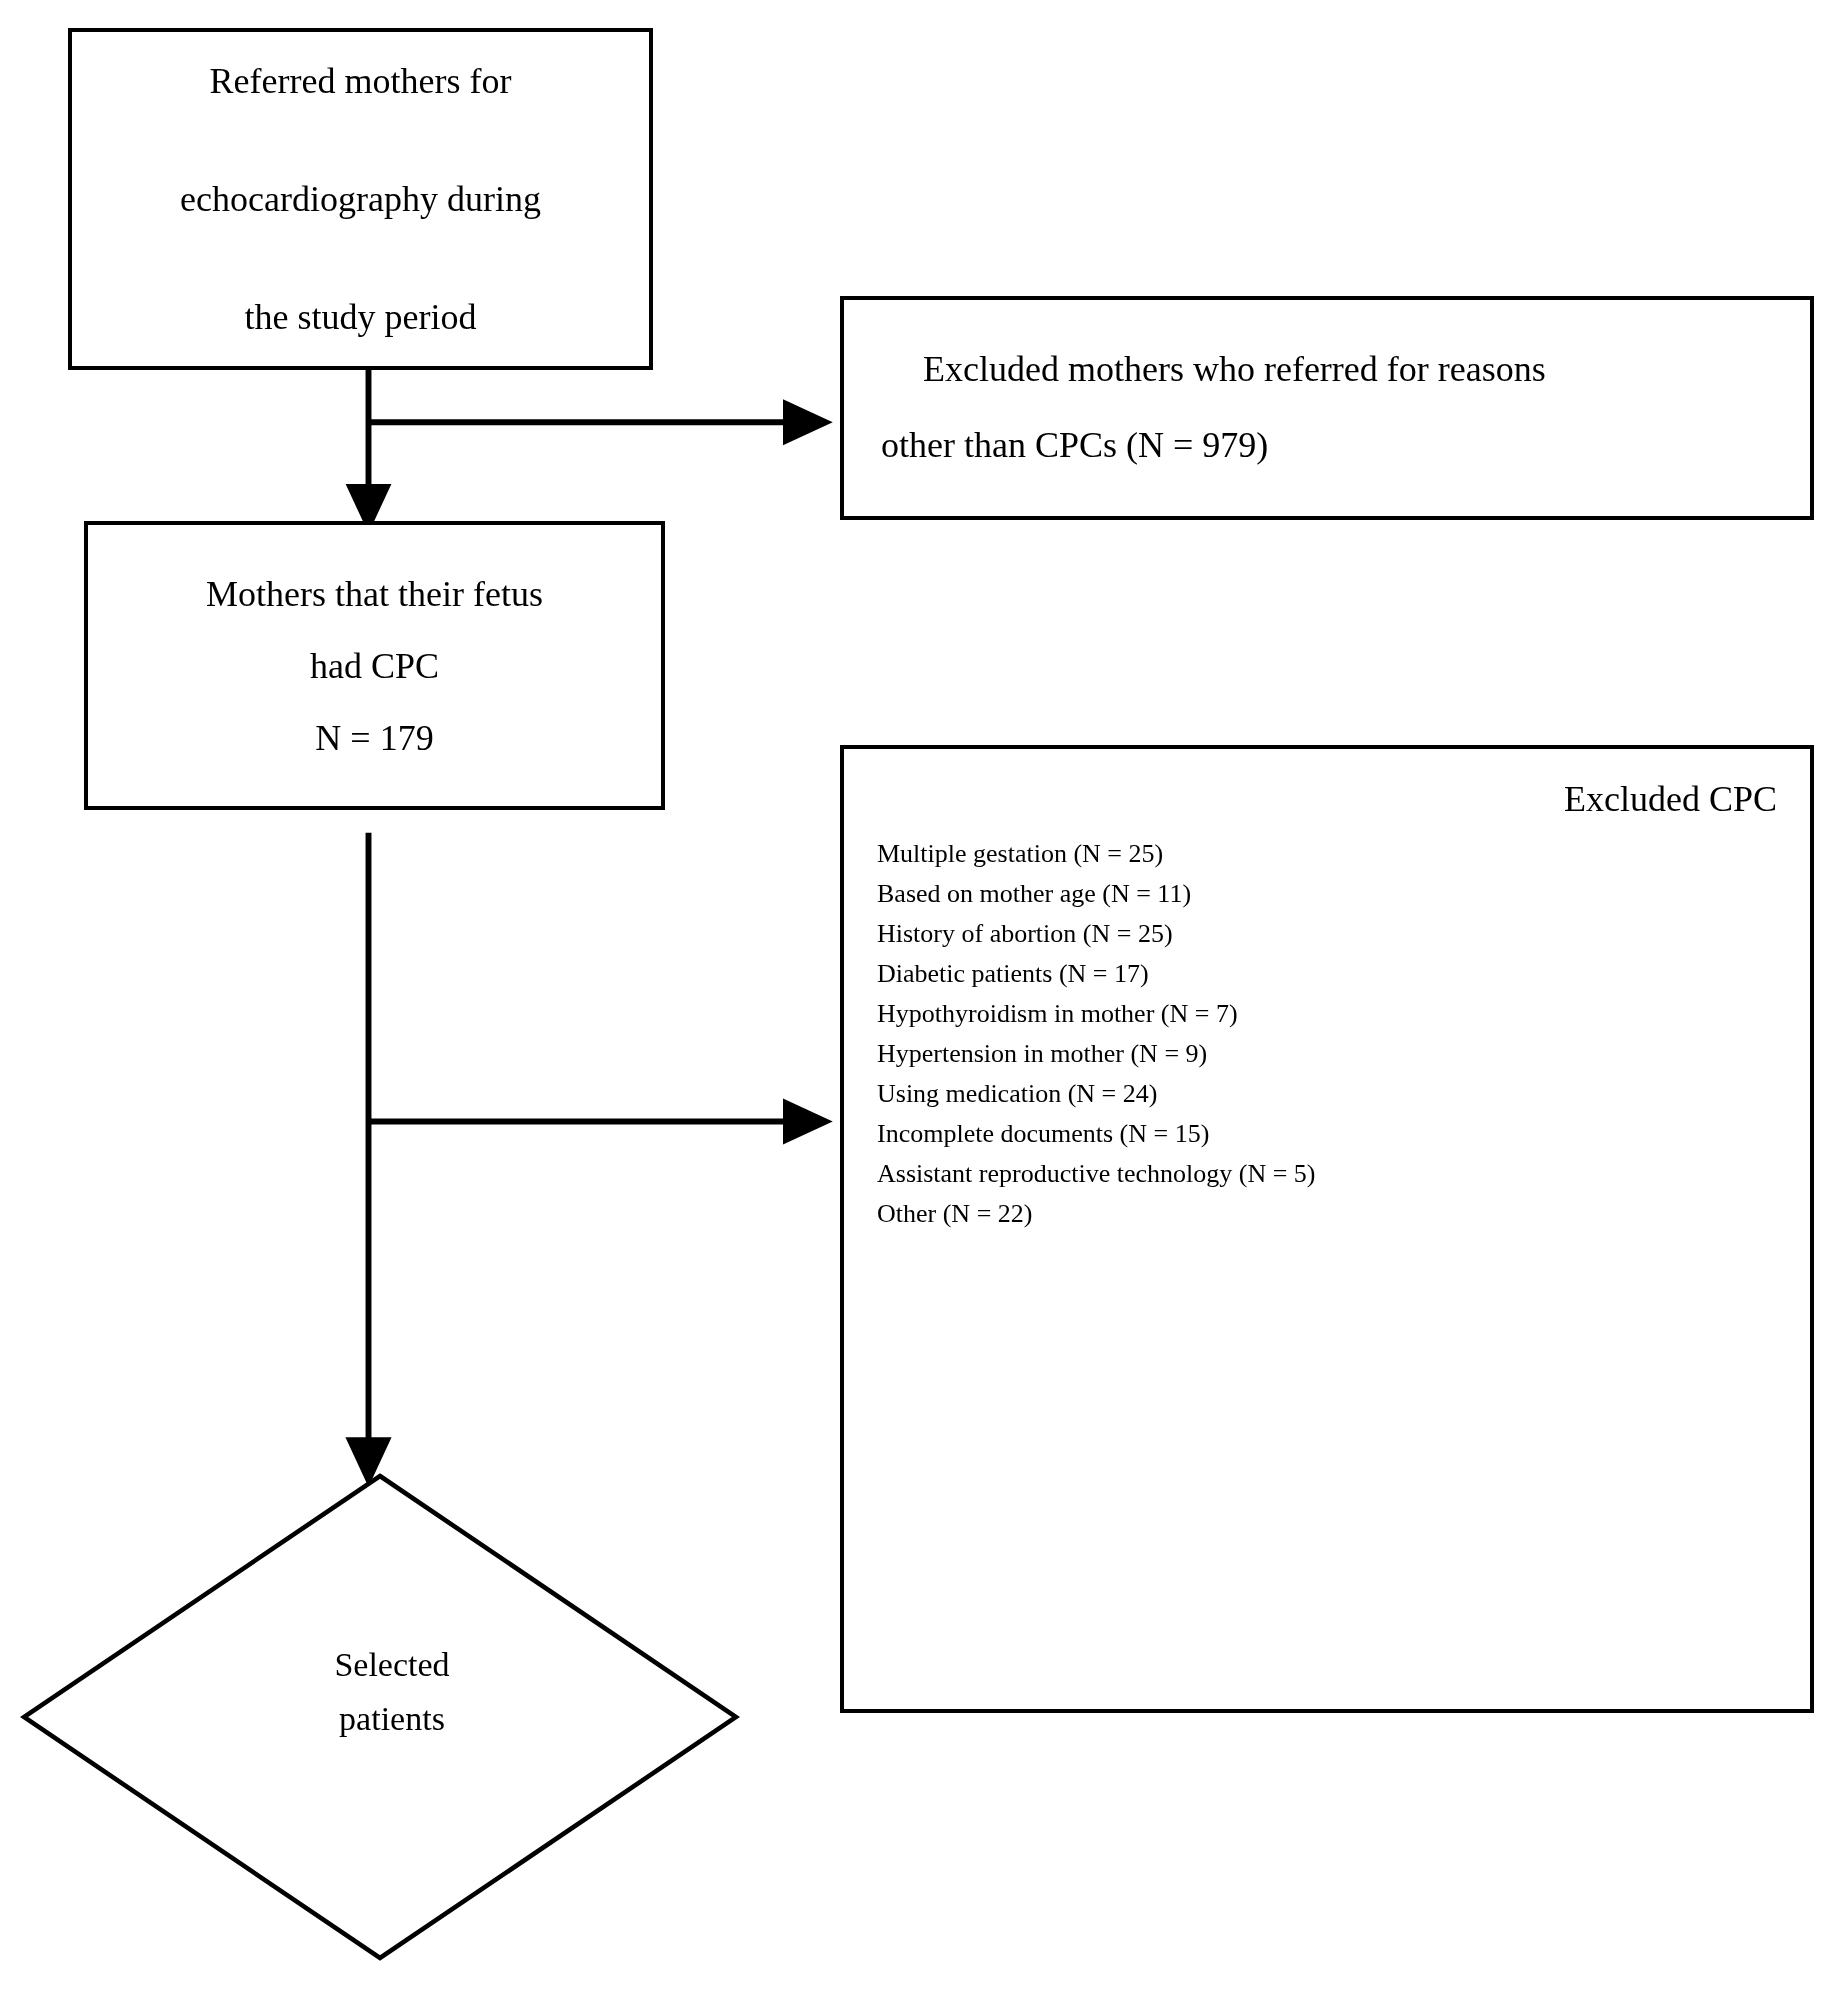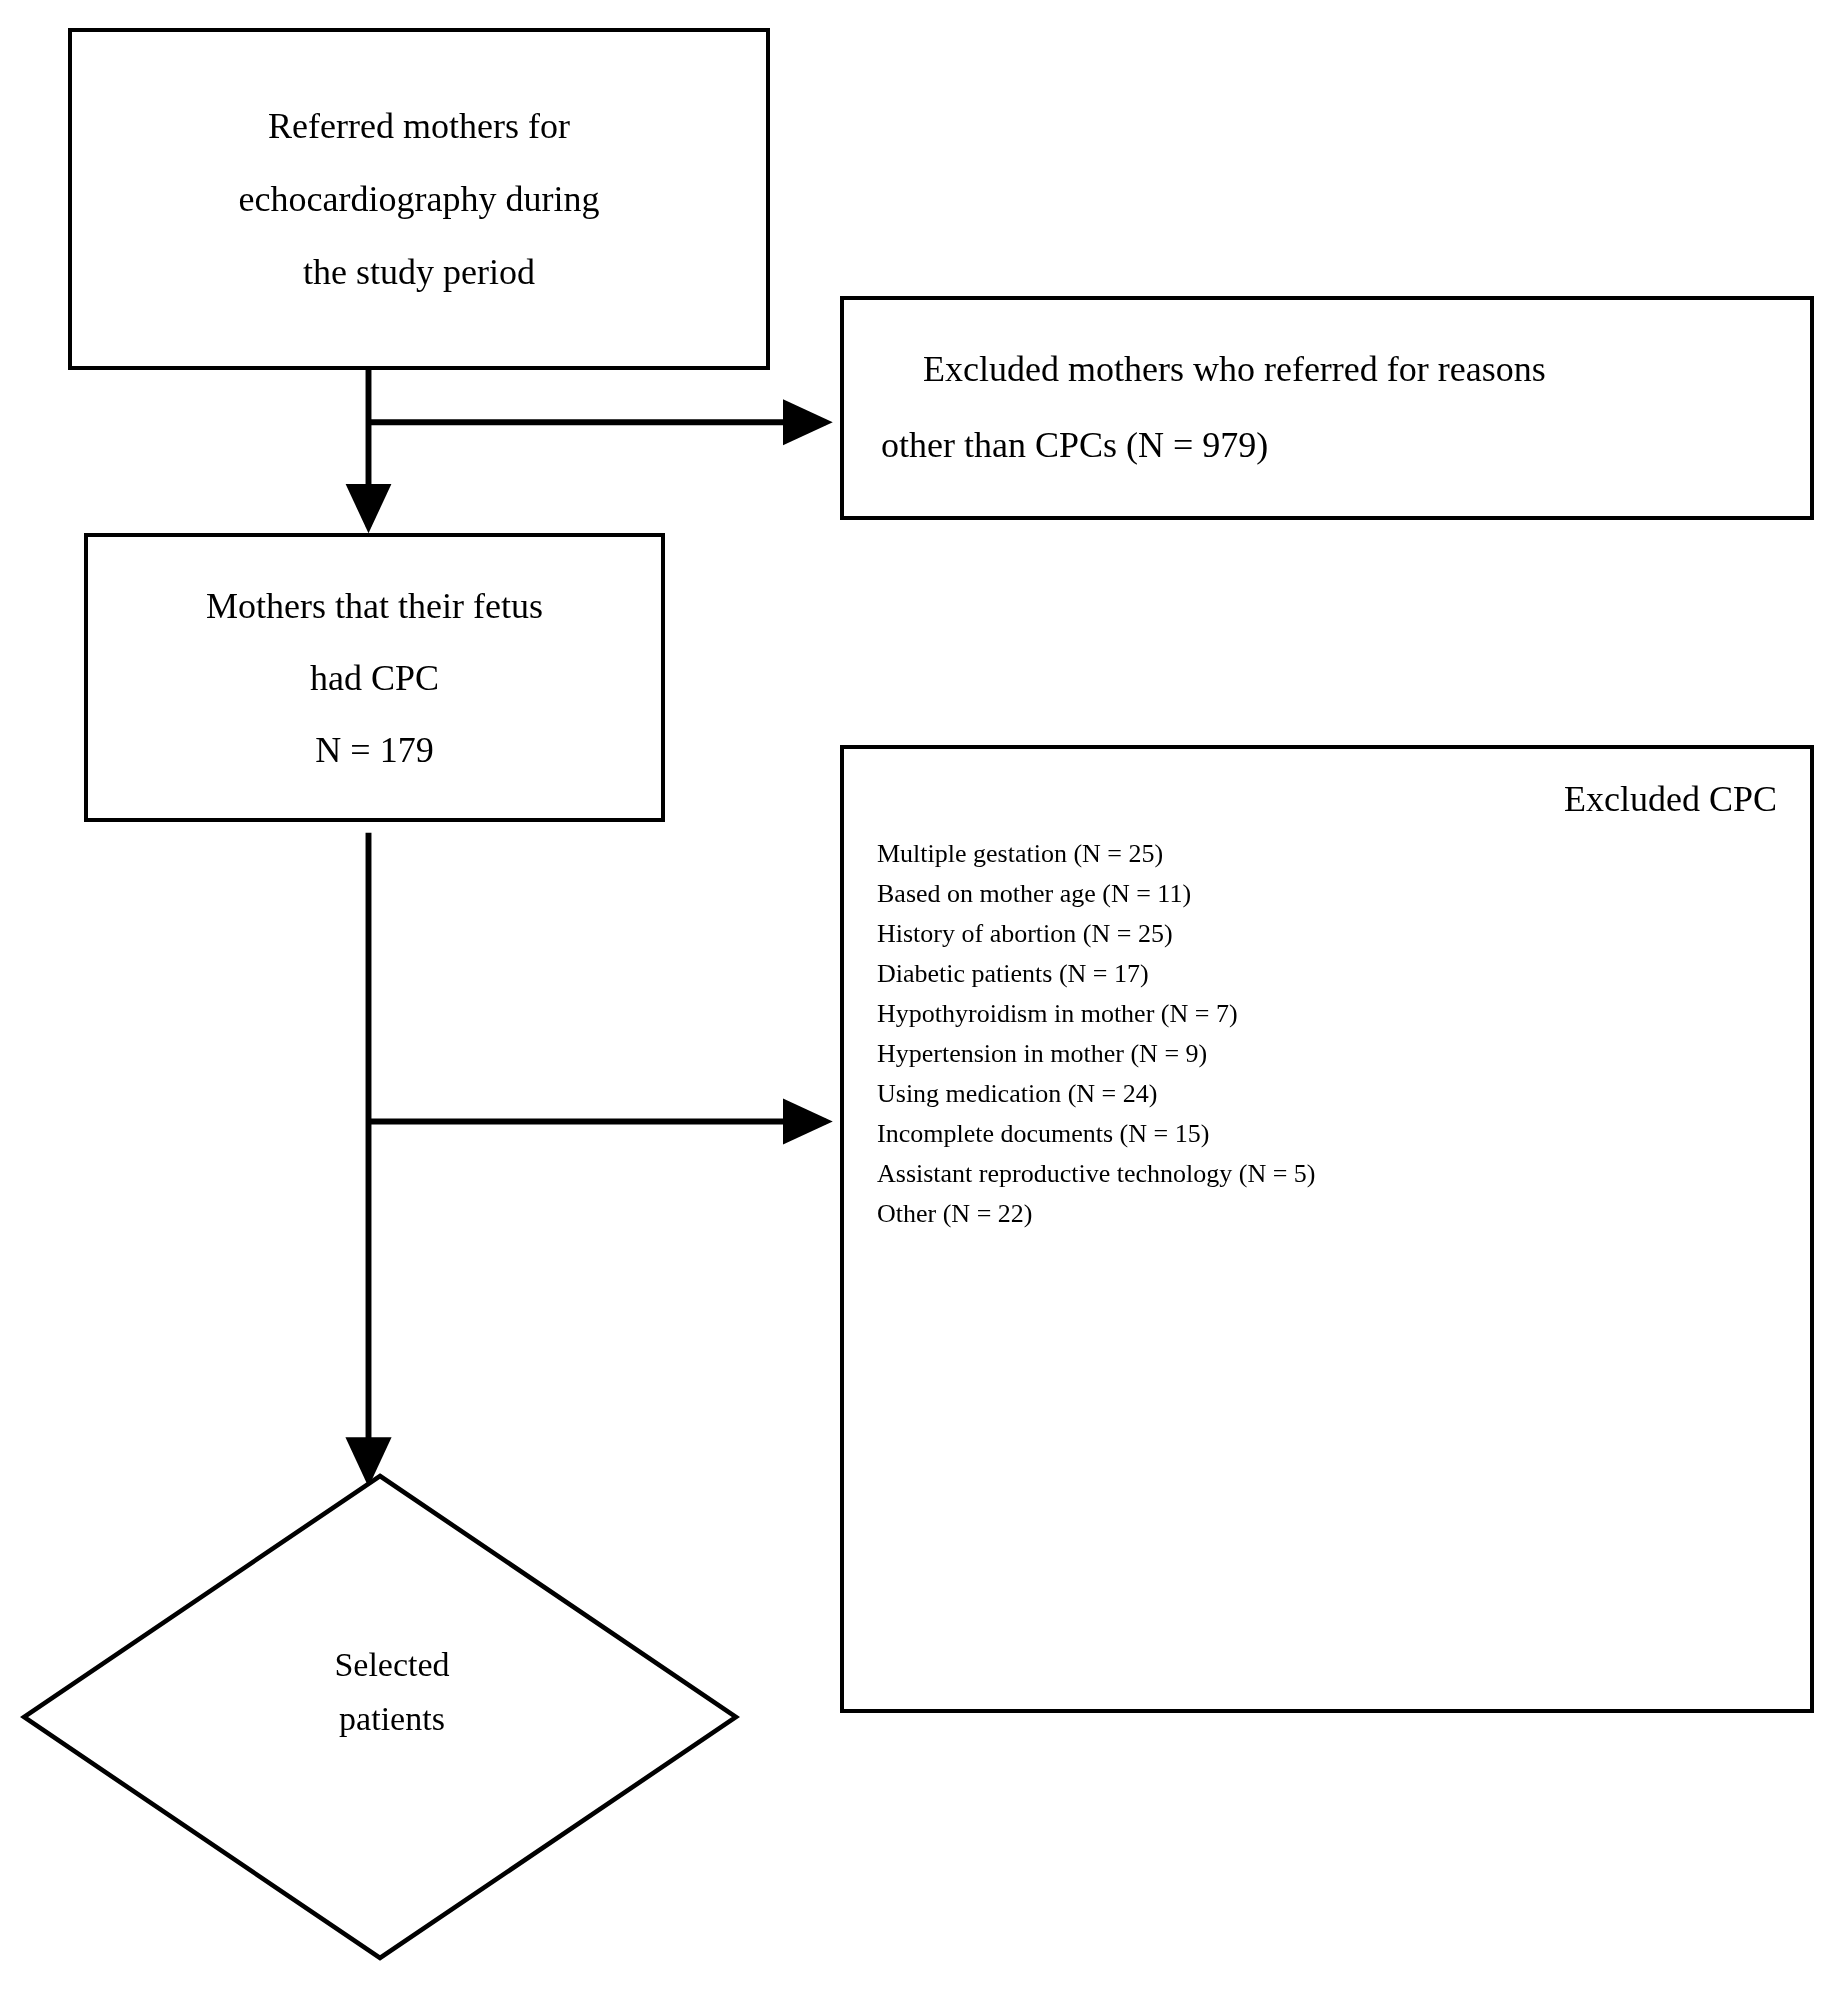--- a/index.html
+++ b/index.html
@@ -31,30 +31,31 @@
     font-size: 36px;
     line-height: 1.0;
     white-space: nowrap;
   }
   .centered .node-line { text-align: center; }
 
   
   #box-referred {
     left: 68px;
     top: 28px;
-    width: 702px;
+    width: 585px;
     height: 342px;
     padding: 0 12px;
+    gap: 45px;
   }
   #box-referred .node-line { margin: 18.4px 0; }
 
   
   #box-cpc {
     left: 84px;
-    top: 533px;
+    top: 521px;
     width: 581px;
     height: 289px;
     padding: 0 12px;
   }
   #box-cpc .node-line { margin: 18px 0; }
 
   
   #box-excluded-other {
     left: 840px;
     top: 296px;

